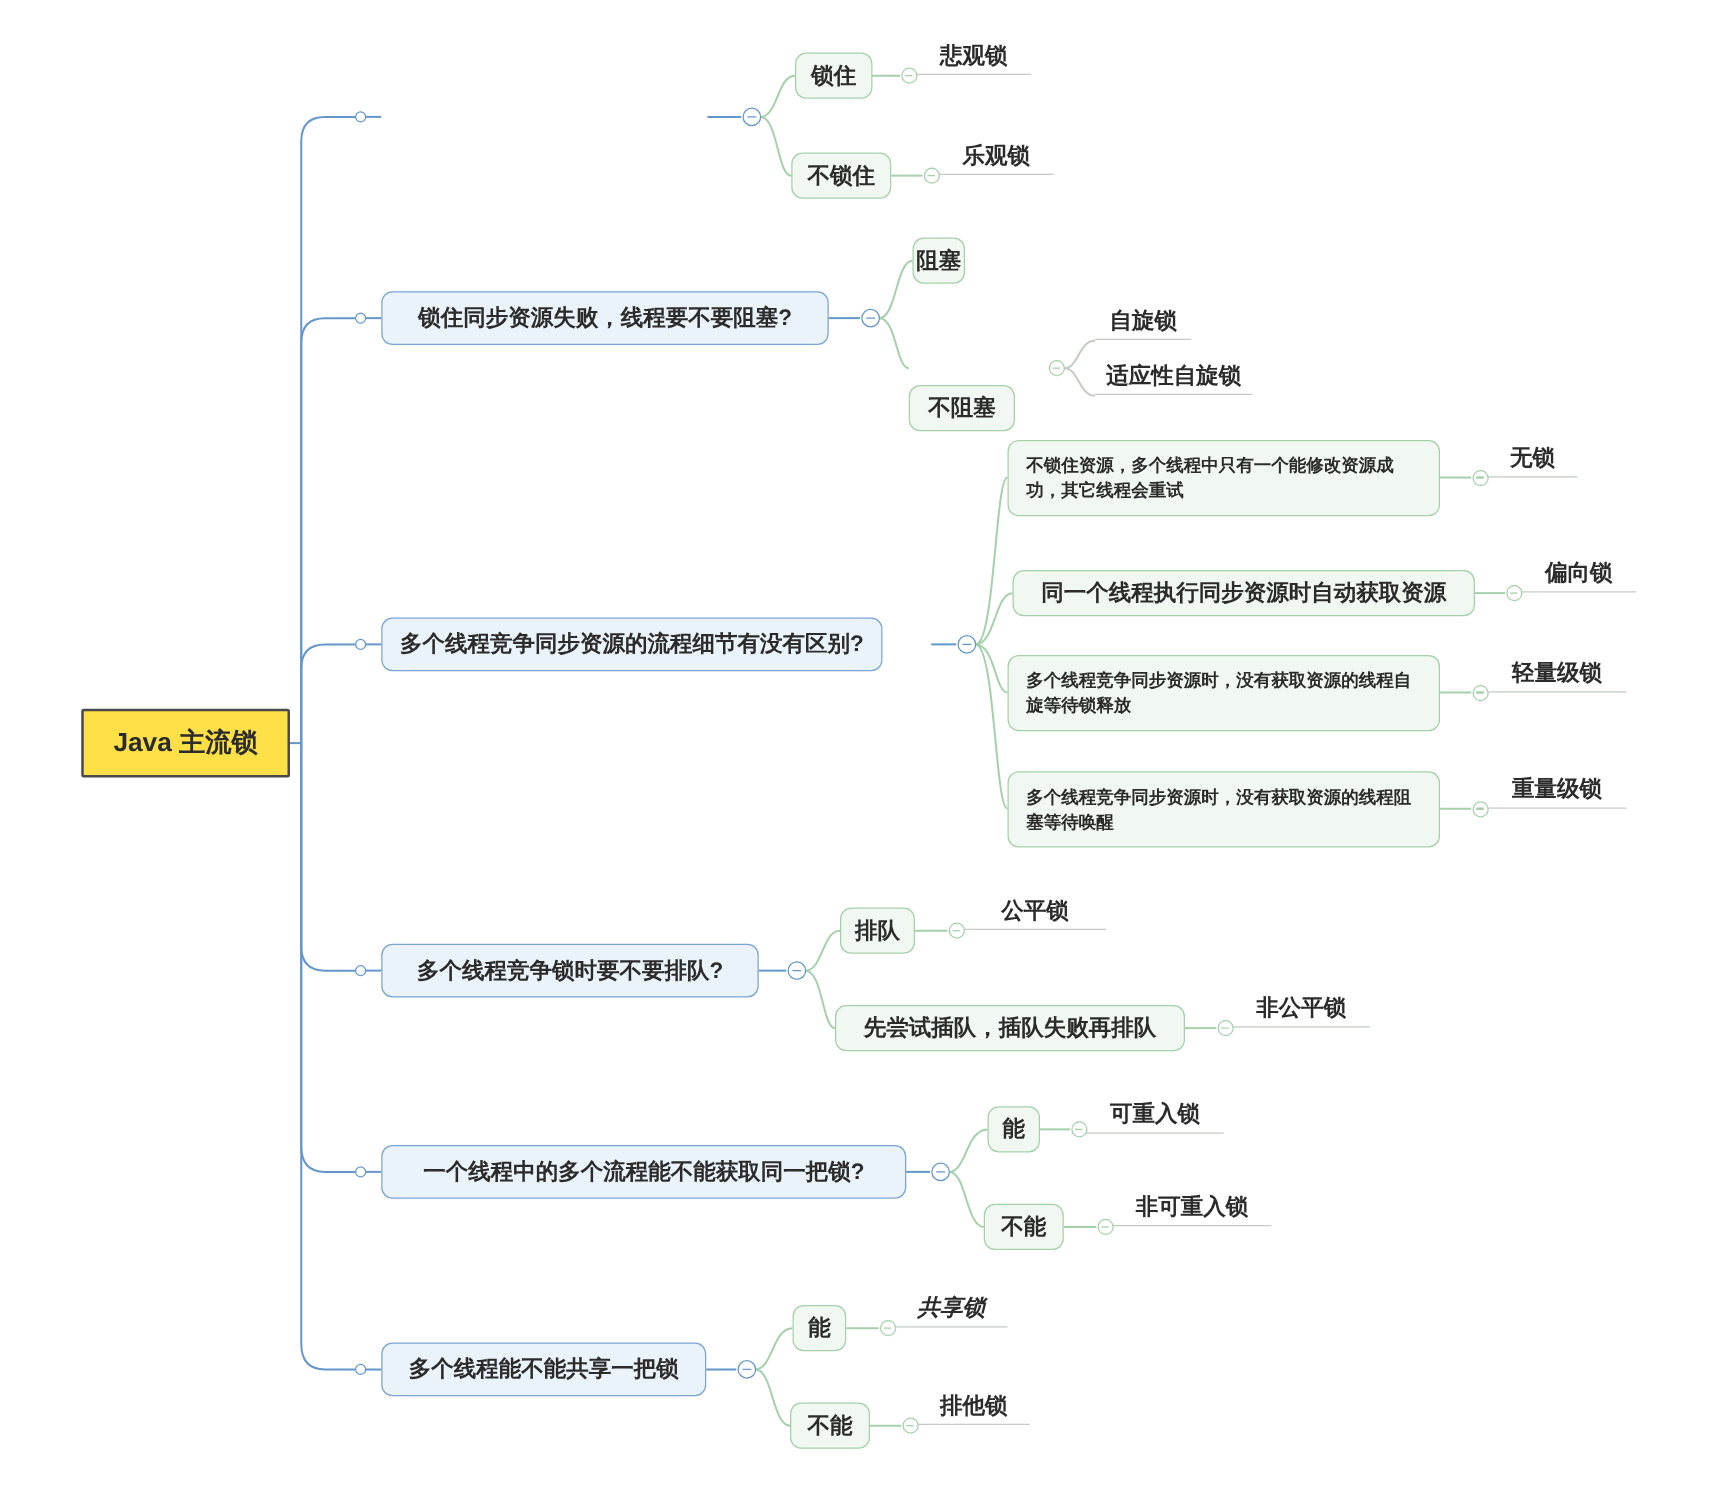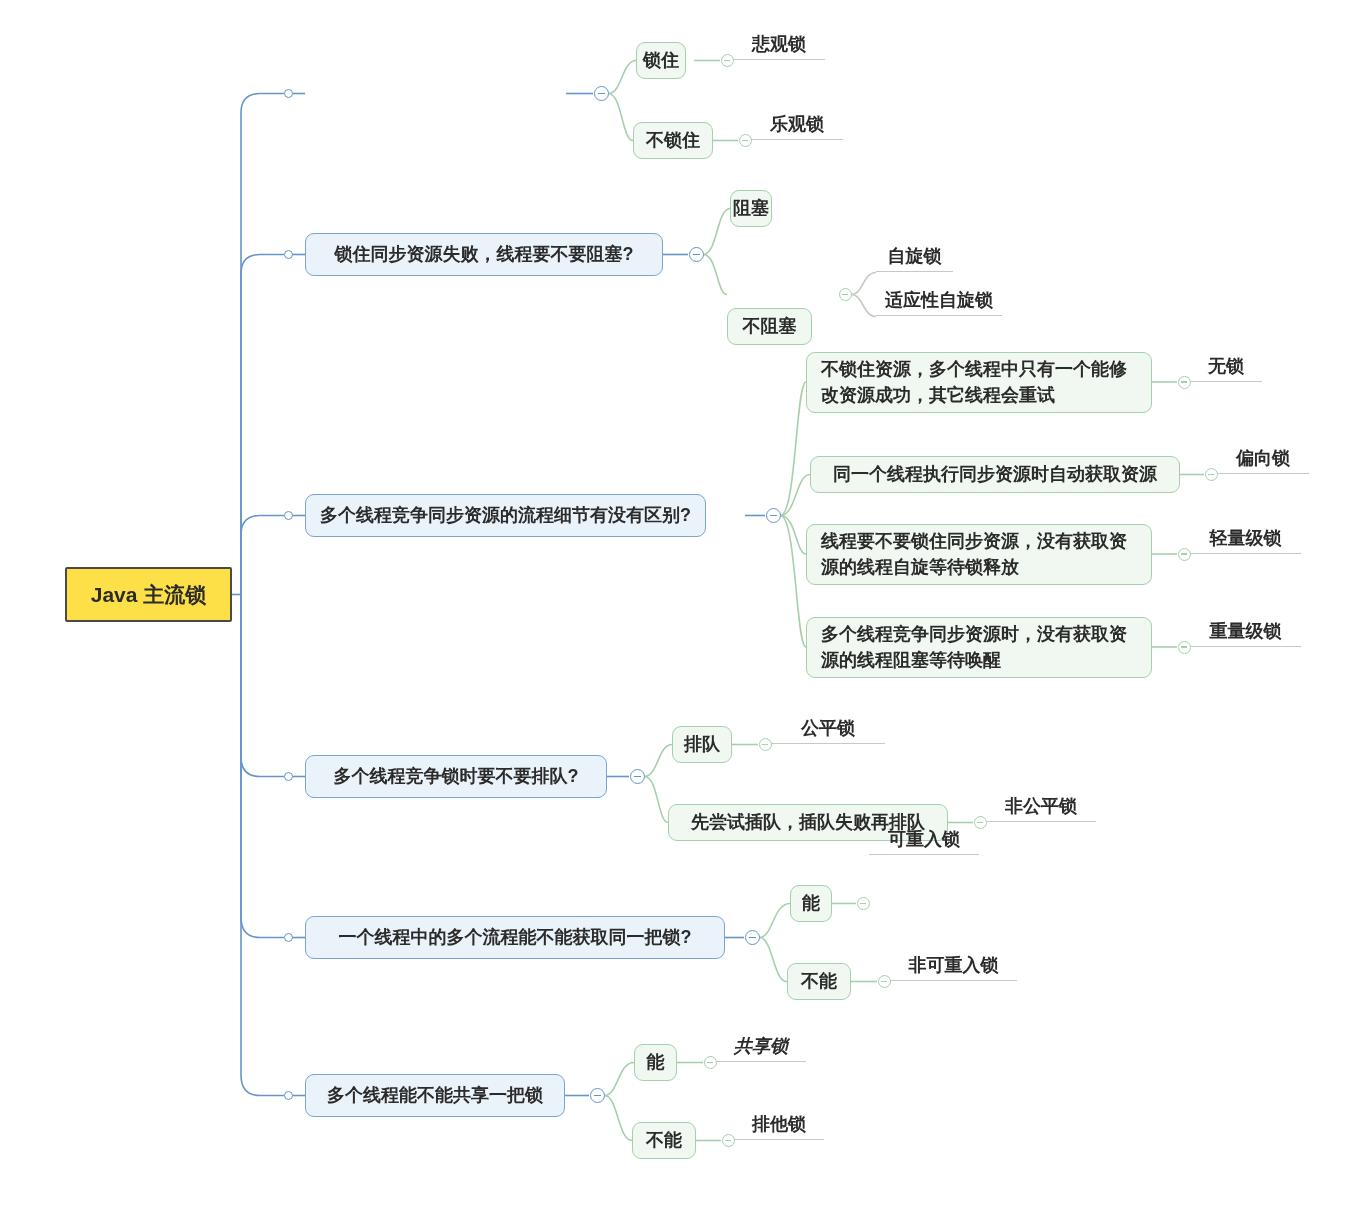--- a/index.html
+++ b/index.html
@@ -10,21 +10,21 @@
   }
   svg.edges{position:absolute;left:0;top:0;width:1372px;height:1206px;}
   .node{
     position:absolute;box-sizing:border-box;
     display:flex;align-items:center;justify-content:center;
     font-weight:bold;font-size:18px;white-space:nowrap;
     border-radius:9px;line-height:1.4;
   }
   .q{background:#ebf3fa;border:1.5px solid #7aa5d3;}
   .a{background:#f0f8f1;border:1.5px solid #a6d0ac;}
-  .a.multi{white-space:normal;justify-content:flex-start;text-align:left;padding:6px 14px;font-size:18px;}
+  .a.multi{white-space:normal;justify-content:flex-start;text-align:left;padding:6px 14px;font-size:14px;}
   .rootnode{background:#fde047;border:2px solid #4a4a4a;border-radius:2px;font-size:21px;}
   .leaf{
     position:absolute;box-sizing:border-box;height:28px;
     display:flex;align-items:flex-end;justify-content:center;
     font-weight:bold;font-size:18px;white-space:nowrap;
     border-bottom:1.5px solid #c3cbc3;padding-bottom:3px;
   }
   .circ{position:absolute;box-sizing:border-box;background:#ffffff;border-radius:50%;}
   .hub{width:15px;height:15px;border:1.5px solid #6596ca;color:#6596ca;}
   .hub::before{content:"";position:absolute;left:3px;right:3px;top:50%;margin-top:-0.75px;height:1.5px;background:currentColor;}
@@ -94,29 +94,29 @@
   </svg>
 
   <div class="node rootnode" style="left:65px;top:567px;width:167px;height:55px;">Java 主流锁</div>
 
   <div class="node q" style="left:305px;top:233px;width:358px;height:43px;">锁住同步资源失败，线程要不要阻塞?</div>
   <div class="node q" style="left:305px;top:494px;width:401px;height:43px;">多个线程竞争同步资源的流程细节有没有区别?</div>
   <div class="node q" style="left:305px;top:755px;width:302px;height:43px;">多个线程竞争锁时要不要排队?</div>
   <div class="node q" style="left:305px;top:916px;width:420px;height:43px;">一个线程中的多个流程能不能获取同一把锁?</div>
   <div class="node q" style="left:305px;top:1074px;width:260px;height:43px;">多个线程能不能共享一把锁</div>
 
-  <div class="node a" style="left:636px;top:42px;width:50px;height:37px;">锁住</div>
+  <div class="node a" style="left:636px;top:42px;width:62px;height:37px;">锁住</div>
   <div class="node a" style="left:633px;top:122px;width:80px;height:37px;">不锁住</div>
 
   <div class="node a" style="left:730px;top:190px;width:42px;height:37px;">阻塞</div>
   <div class="node a" style="left:727px;top:276px;width:85px;height:37px;margin-top:32px;">不阻塞</div>
 
   <div class="node a multi" style="left:806px;top:352px;width:346px;height:61px;">不锁住资源，多个线程中只有一个能修改资源成功，其它线程会重试</div>
   <div class="node a" style="left:810px;top:456px;width:370px;height:37px;">同一个线程执行同步资源时自动获取资源</div>
-  <div class="node a multi" style="left:806px;top:524px;width:346px;height:61px;">线程要不要锁住同步资源，没有获取资源的线程自旋等待锁释放</div>
+  <div class="node a multi" style="left:806px;top:524px;width:346px;height:61px;">多个线程竞争同步资源时，没有获取资源的线程自旋等待锁释放</div>
   <div class="node a multi" style="left:806px;top:617px;width:346px;height:61px;">多个线程竞争同步资源时，没有获取资源的线程阻塞等待唤醒</div>
 
   <div class="node a" style="left:672px;top:726px;width:60px;height:37px;">排队</div>
   <div class="node a" style="left:668px;top:804px;width:280px;height:37px;">先尝试插队，插队失败再排队</div>
 
   <div class="node a" style="left:790px;top:885px;width:42px;height:37px;">能</div>
   <div class="node a" style="left:787px;top:963px;width:64px;height:37px;">不能</div>
 
   <div class="node a" style="left:634px;top:1044px;width:43px;height:37px;">能</div>
   <div class="node a" style="left:632px;top:1122px;width:64px;height:37px;">不能</div>
@@ -124,21 +124,21 @@
   <div class="leaf" style="left:733px;top:32px;width:92px;">悲观锁</div>
   <div class="leaf" style="left:751px;top:112px;width:92px;">乐观锁</div>
   <div class="leaf" style="left:876px;top:244px;width:77px;">自旋锁</div>
   <div class="leaf" style="left:876px;top:288px;width:126px;">适应性自旋锁</div>
   <div class="leaf" style="left:1190px;top:354px;width:72px;">无锁</div>
   <div class="leaf" style="left:1217px;top:446px;width:92px;">偏向锁</div>
   <div class="leaf" style="left:1190px;top:526px;width:111px;">轻量级锁</div>
   <div class="leaf" style="left:1190px;top:619px;width:111px;">重量级锁</div>
   <div class="leaf" style="left:771px;top:716px;width:114px;">公平锁</div>
   <div class="leaf" style="left:986px;top:794px;width:110px;">非公平锁</div>
-  <div class="leaf" style="left:869px;top:827px;width:110px;">可重入锁</div>
+  <div class="leaf" style="left:869px;top:879px;width:110px;">可重入锁</div>
   <div class="leaf" style="left:890px;top:953px;width:127px;">非可重入锁</div>
   <div class="leaf" style="left:716px;top:1034px;width:90px;font-style:italic;">共享锁</div>
   <div class="leaf" style="left:734px;top:1112px;width:90px;">排他锁</div>
 
   <div class="circ attach" style="left:283.5px;top:89px;"></div>
   <div class="circ attach" style="left:283.5px;top:250px;"></div>
   <div class="circ attach" style="left:283.5px;top:511px;"></div>
   <div class="circ attach" style="left:283.5px;top:772px;"></div>
   <div class="circ attach" style="left:283.5px;top:933px;"></div>
   <div class="circ attach" style="left:283.5px;top:1091px;"></div>

